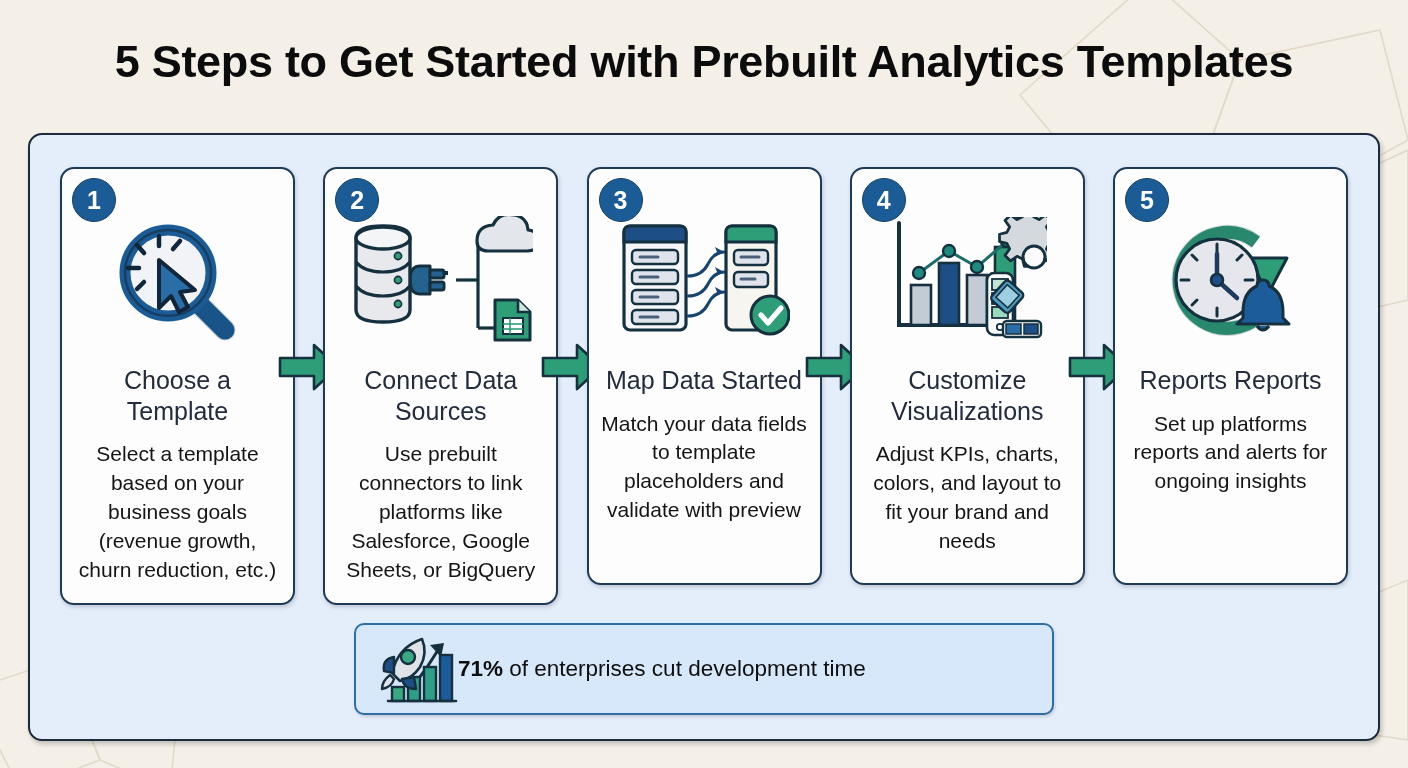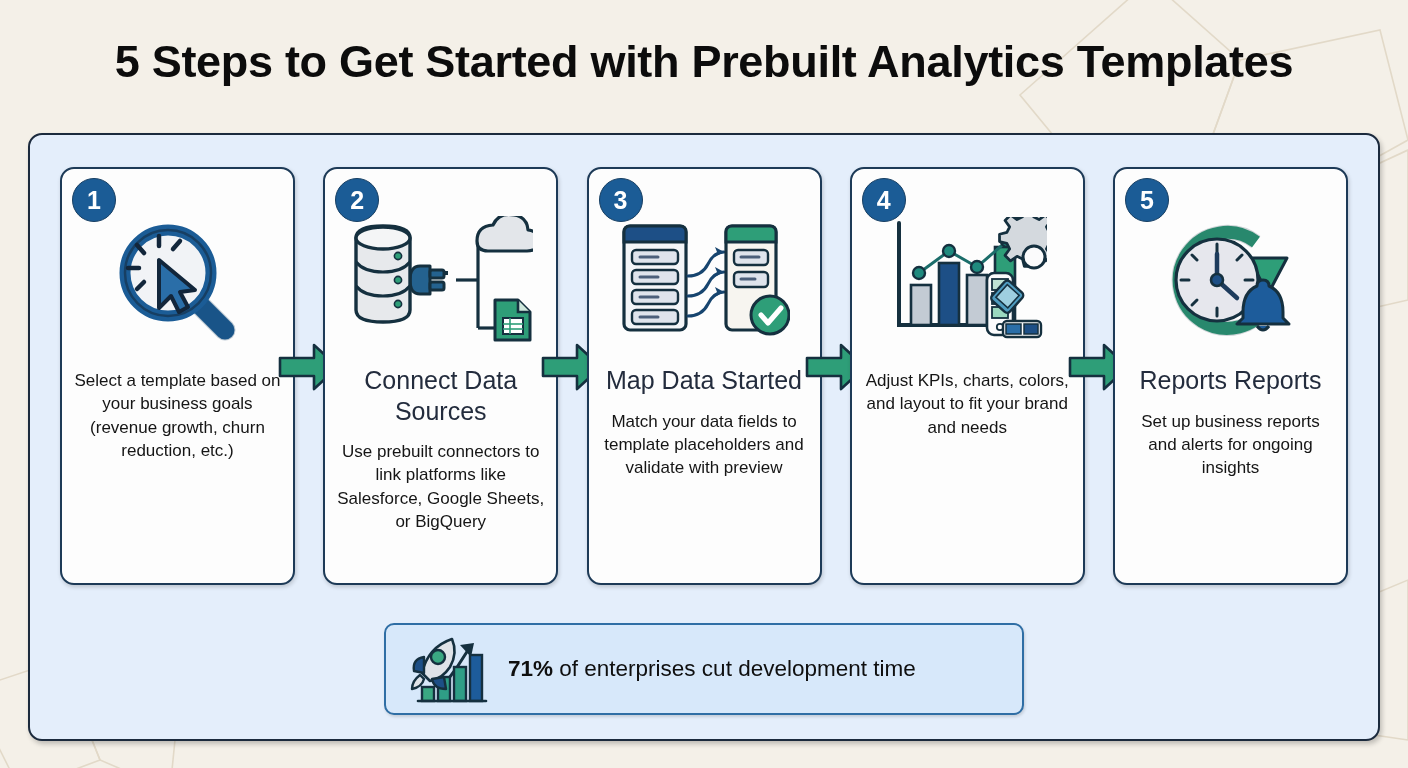--- a/index.html
+++ b/index.html
@@ -110,42 +110,41 @@
   .step-heading {
     font-size: 25px;
     color: #232c3d;
     text-align: center;
     line-height: 1.22;
     margin-top: 10px;
     padding: 0 4px;
   }
 
   .step-desc {
-    font-size: 17px;
+    font-size: 21px;
     color: #151515;
     text-align: center;
     line-height: 1.38;
     margin-top: 14px;
     padding: 0 2px;
   }
 
   .stat-banner {
     position: absolute;
     left: 50%;
     transform: translateX(-50%);
     bottom: 24px;
-    width: 640px;
+    width: 700px;
     height: 92px;
     background: #d7e8fa;
     border: 2px solid #2f6ea5;
     border-radius: 10px;
     display: flex;
     align-items: center;
     padding: 0 22px;
-    gap: 20px;
     box-shadow: 1px 2px 3px rgba(0,0,0,0.14);
   }
 
   .stat-text {
     font-size: 22.5px;
     color: #0f0f0f;
     line-height: 1.32;
   }
   .stat-text b { font-weight: bold; }
 </style>
@@ -185,20 +184,21 @@
           <g stroke="#12263b" stroke-width="4.5" stroke-linecap="round">
             <line x1="46" y1="28" x2="46" y2="18"></line>
             <line x1="31" y1="35" x2="24" y2="27"></line>
             <line x1="26" y1="50" x2="15" y2="50"></line>
             <line x1="31" y1="64" x2="24" y2="71"></line>
             <line x1="60" y1="31" x2="67" y2="23"></line>
           </g>
           <path d="M46 42 L46 90 L58 78 L66 94 L75 89 L67 74 L82 72 Z" fill="#2a6ea8" stroke="#12263b" stroke-width="4" stroke-linejoin="round"></path>
         </svg>
       </div>
+      <div class="step-heading">Choose a Template</div>
       <div class="step-desc">Select a template based on your business goals (revenue growth, churn reduction, etc.)</div>
     </div>
 
     <div class="arrow-gap">
       <svg width="62" height="50" viewBox="0 0 62 50">
         <path d="M2 16 L36 16 L36 3 L60 25 L36 47 L36 34 L2 34 Z" fill="#2e9e78" stroke="#15303f" stroke-width="2.6" stroke-linejoin="round"></path>
       </svg>
     </div>
 
     <div class="step-card">
@@ -346,20 +346,21 @@
             <rect x="4" y="4" width="16" height="17" fill="#9ecfe0" stroke="#15303f" stroke-width="1.6"></rect>
           </g>
 
           <g transform="translate(116,104)">
             <rect x="0" y="0" width="38" height="16" rx="4" fill="#fbfbfc" stroke="#15303f" stroke-width="2.4"></rect>
             <rect x="3" y="3" width="15" height="10" fill="#2a6ea8" stroke="#15303f" stroke-width="1.5"></rect>
             <rect x="21" y="3" width="14" height="10" fill="#1d4f86" stroke="#15303f" stroke-width="1.5"></rect>
           </g>
         </svg>
       </div>
+      <div class="step-heading">Customize Visualizations</div>
       <div class="step-desc">Adjust KPIs, charts, colors, and layout to fit your brand and needs</div>
     </div>
 
     <div class="arrow-gap">
       <svg width="62" height="50" viewBox="0 0 62 50">
         <path d="M2 16 L36 16 L36 3 L60 25 L36 47 L36 34 L2 34 Z" fill="#2e9e78" stroke="#15303f" stroke-width="2.6" stroke-linejoin="round"></path>
       </svg>
     </div>
 
     <div class="step-card">
@@ -385,21 +386,21 @@
           <line x1="64" y1="62" x2="84" y2="80" stroke="#1d3b5c" stroke-width="4.5" stroke-linecap="round"></line>
           <circle cx="64" cy="62" r="6" fill="#1d4f86" stroke="#15303f" stroke-width="2.6"></circle>
 
           <g transform="translate(96,66)">
             <path d="M20 2 q0 -6 -6 -6 q-6 0 -6 6 q-14 6 -14 26 l0 6 l-6 6 l52 0 l-6 -6 l0 -6 q0 -20 -14 -26 z" fill="#1d5c9b" stroke="#15303f" stroke-width="3" stroke-linejoin="round"></path>
             <path d="M8 42 q6 8 12 0" fill="#1d5c9b" stroke="#15303f" stroke-width="3" stroke-linejoin="round"></path>
           </g>
         </svg>
       </div>
       <div class="step-heading">Reports Reports</div>
-      <div class="step-desc">Set up business reports and alerts for ongoing insights</div>
+      <div class="step-desc">Set up platforms reports and alerts for ongoing insights</div>
     </div>
 
   </div>
 
   <div class="stat-banner">
     <svg width="80" height="72" viewBox="0 0 80 72">
 
       <path d="M36 52 Q50 34 62 14" fill="none" stroke="#15303f" stroke-width="3" stroke-linecap="round"></path>
       <path d="M52 12 L66 10 L63 24 Z" fill="#15303f"></path>
 

